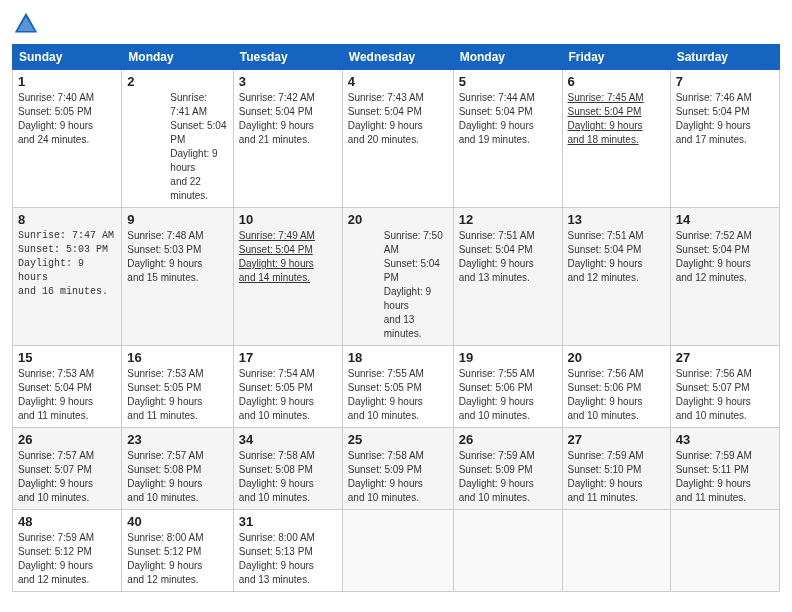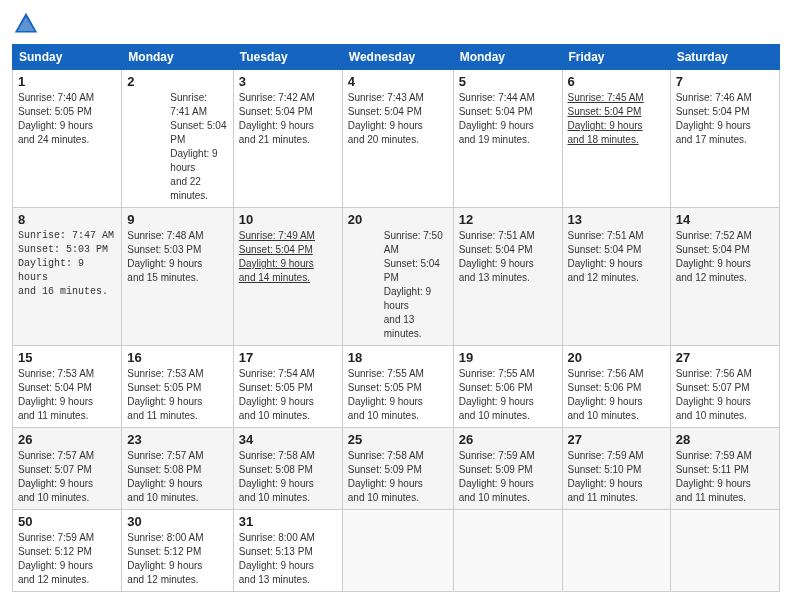--- a/index.html
+++ b/index.html
@@ -321,37 +321,37 @@
 and 10 minutes.</div>
           </td>
           <td>
             <span class="day-num">27</span>
             <div class="day-info" style="white-space: pre-line;">Sunrise: 7:59 AM
 Sunset: 5:10 PM
 Daylight: 9 hours
 and 11 minutes.</div>
           </td>
           <td>
-            <span class="day-num">28</span>
+            <span class="day-num">43</span>
             <div class="day-info" style="white-space: pre-line;">Sunrise: 7:59 AM
 Sunset: 5:11 PM
 Daylight: 9 hours
 and 11 minutes.</div>
           </td>
         </tr>
         <tr>
           <td>
-            <span class="day-num">50</span>
+            <span class="day-num">48</span>
             <div class="day-info" style="white-space: pre-line;">Sunrise: 7:59 AM
 Sunset: 5:12 PM
 Daylight: 9 hours
 and 12 minutes.</div>
           </td>
           <td>
-            <span class="day-num">30</span>
+            <span class="day-num">40</span>
             <div class="day-info" style="white-space: pre-line;">Sunrise: 8:00 AM
 Sunset: 5:12 PM
 Daylight: 9 hours
 and 12 minutes.</div>
           </td>
           <td>
             <span class="day-num">31</span>
             <div class="day-info" style="white-space: pre-line;">Sunrise: 8:00 AM
 Sunset: 5:13 PM
 Daylight: 9 hours

